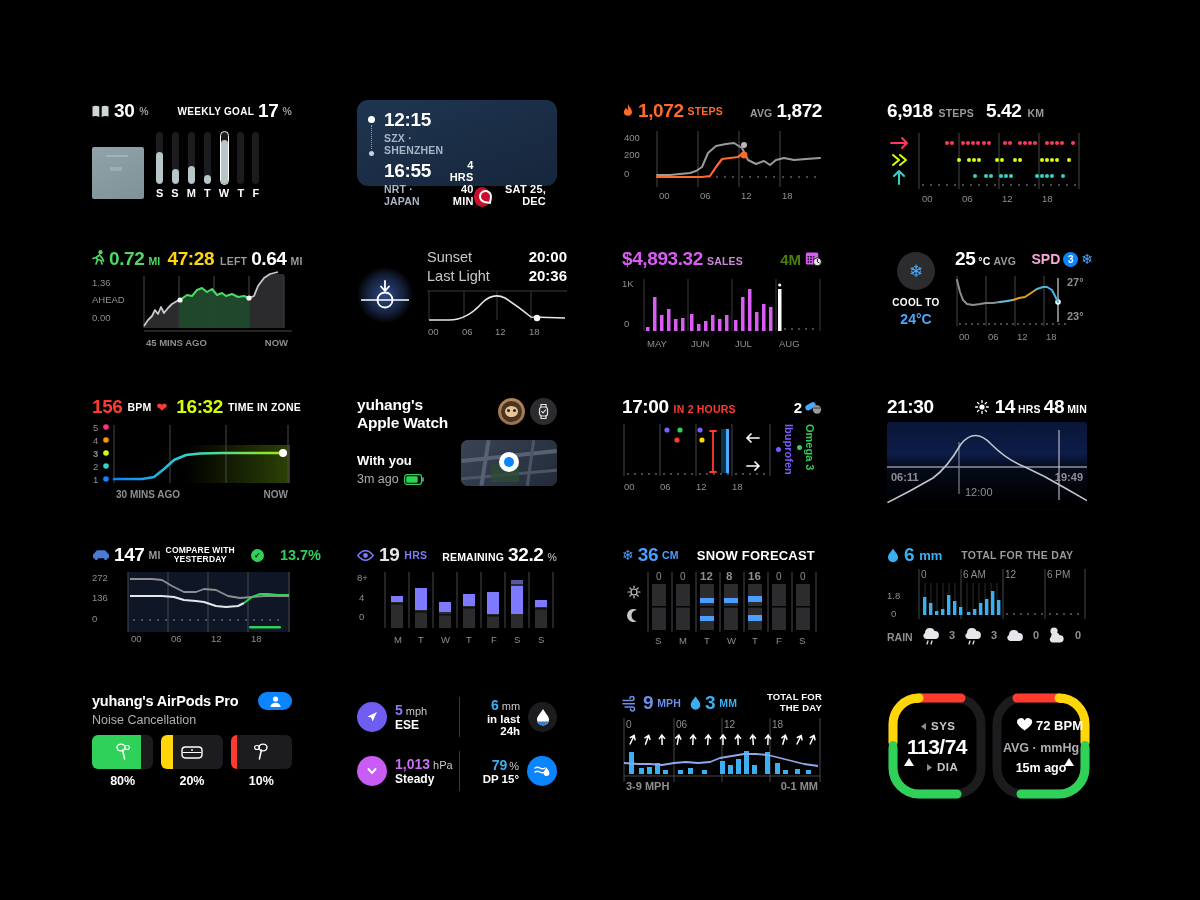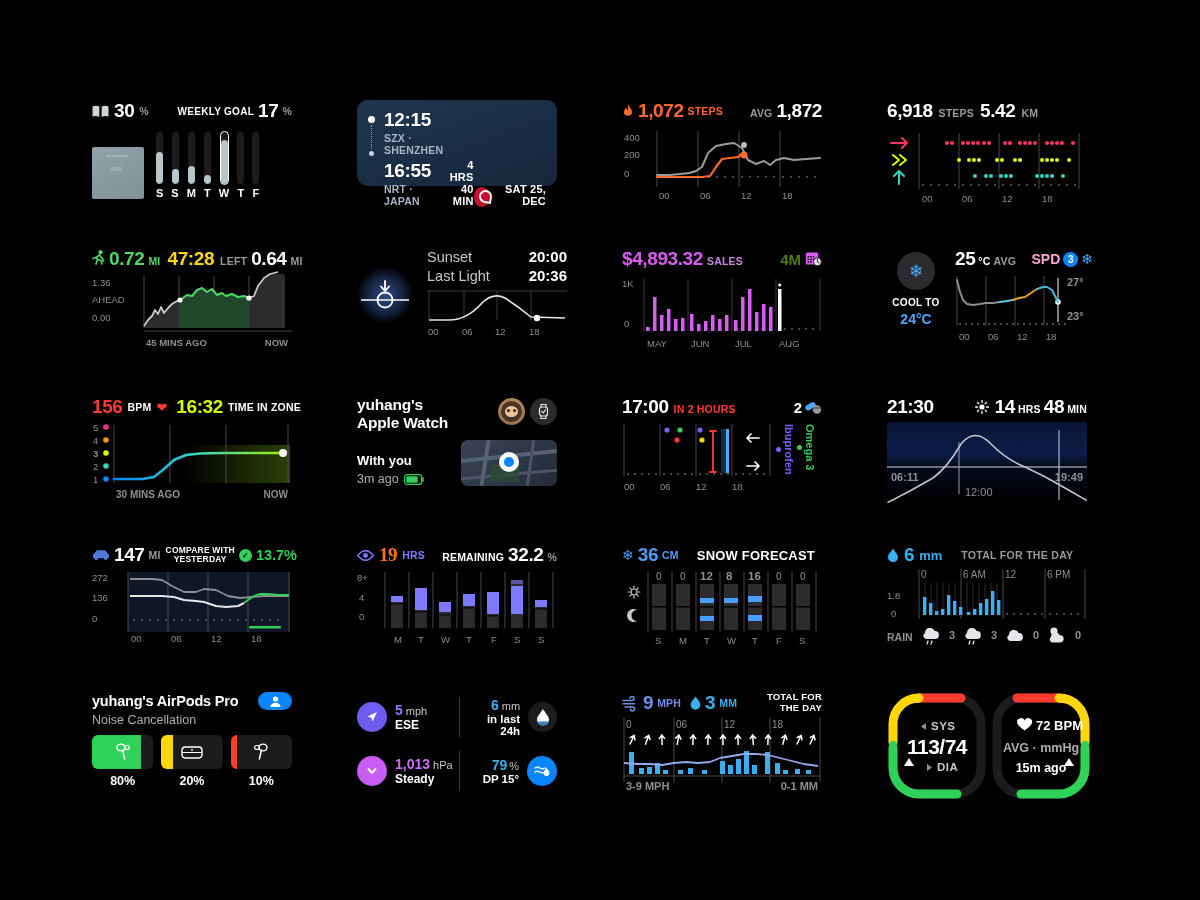--- a/index.html
+++ b/index.html
@@ -195,21 +195,21 @@
       <text class="axis" x="78" y="72">06</text>
       <text class="axis" x="119" y="72">12</text>
       <text class="axis" x="160" y="72">18</text>
     </svg>
   </div>
 
   <div class="w">
     <div class="hdr" style="align-items:baseline;gap:6px;">
       <span class="big">6,918</span>
       <span class="unit mut">STEPS</span>
-      <span class="big" style="">5.42</span>
+      <span class="big" style="margin-left:6px;">5.42</span>
       <span class="unit mut">KM</span>
     </div>
     <svg width="200" height="80" viewBox="0 0 200 80" style="margin-top:5px;">
       <g>
           <path d="M4,16 L20,16 M15,11 L20,16 L15,21" stroke="#ff375f" stroke-width="2" fill="none" stroke-linecap="round" stroke-linejoin="round"></path>
         </g>
       <g>
           <path d="M6,28 L12,33 L6,38 M13,28 L19,33 L13,38" stroke="#d8ff00" stroke-width="2" fill="none" stroke-linecap="round" stroke-linejoin="round"></path>
         </g>
       <g>
@@ -718,21 +718,21 @@
     <div class="hdr" style="justify-content:space-between;align-items:center;">
       <div style="display:flex;align-items:center;gap:4px;">
         <svg width="18" height="12" viewBox="0 0 18 12">
           <path d="M1,8.5 L1,6 Q1,5 2,4.7 L4,2.2 Q4.5,1.3 5.6,1.3 L12.4,1.3 Q13.5,1.3 14,2.2 L16,4.7 Q17,5 17,6 L17,8.5 Q17,9.2 16.2,9.2 L1.8,9.2 Q1,9.2 1,8.5Z" fill="#4a7bd8"></path>
           <circle cx="4.3" cy="9.4" r="1.6" fill="#4a7bd8"></circle>
             <circle cx="13.7" cy="9.4" r="1.6" fill="#4a7bd8"></circle>
         </svg>
         <span class="big">147</span>
         <span class="unit mut">MI</span>
       </div>
-      <div style="display:flex;align-items:center;gap:4px;">
+      <div style="display:flex;align-items:center;gap:16px;">
         <div style="text-align:center;line-height:1.05;">
           <div style="font-size:8.5px;font-weight:700;letter-spacing:0.2px;">COMPARE WITH</div>
           <div style="font-size:8.5px;font-weight:700;letter-spacing:0.2px;">YESTERDAY</div>
         </div>
         <span style="width:13px;height:13px;border-radius:50%;background:#30d158;color:#000;font-size:8px;display:flex;align-items:center;justify-content:center;font-weight:900;">✓</span>
         <span style="font-size:14.5px;font-weight:600;color:#30d158;">13.7%</span>
       </div>
     </div>
     <svg width="200" height="80" viewBox="0 0 200 80" style="margin-top:4px;">
       <text class="axis" x="0" y="11" fill="#c7c7cc">272</text>
@@ -778,21 +778,21 @@
     </svg>
   </div>
 
   <div class="w">
     <div class="hdr" style="justify-content:space-between;align-items:center;">
       <div style="display:flex;align-items:center;gap:5px;">
         <svg width="17" height="11" viewBox="0 0 17 11">
           <path d="M0.8,5.5 Q4.5,0.8 8.5,0.8 Q12.5,0.8 16.2,5.5 Q12.5,10.2 8.5,10.2 Q4.5,10.2 0.8,5.5Z" fill="none" stroke="#7d7aff" stroke-width="1.4"></path>
           <circle cx="8.5" cy="5.5" r="2.4" fill="#7d7aff"></circle>
         </svg>
-        <span class="big" style="color:#f97316;font-family:Liberation Serif, serif;">19</span>
+        <span class="big" style="color:#e5e5e5;">19</span>
         <span class="unit" style="color:#7d7aff;">HRS</span>
       </div>
       <div style="display:flex;align-items:baseline;gap:4px;">
         <span class="unit">REMAINING</span>
         <span class="big">32.2</span>
         <span class="unit mut">%</span>
       </div>
     </div>
     <svg width="200" height="80" viewBox="0 0 200 80" style="margin-top:4px;">
       <text class="axis" x="0" y="11" fill="#c7c7cc">8+</text>

